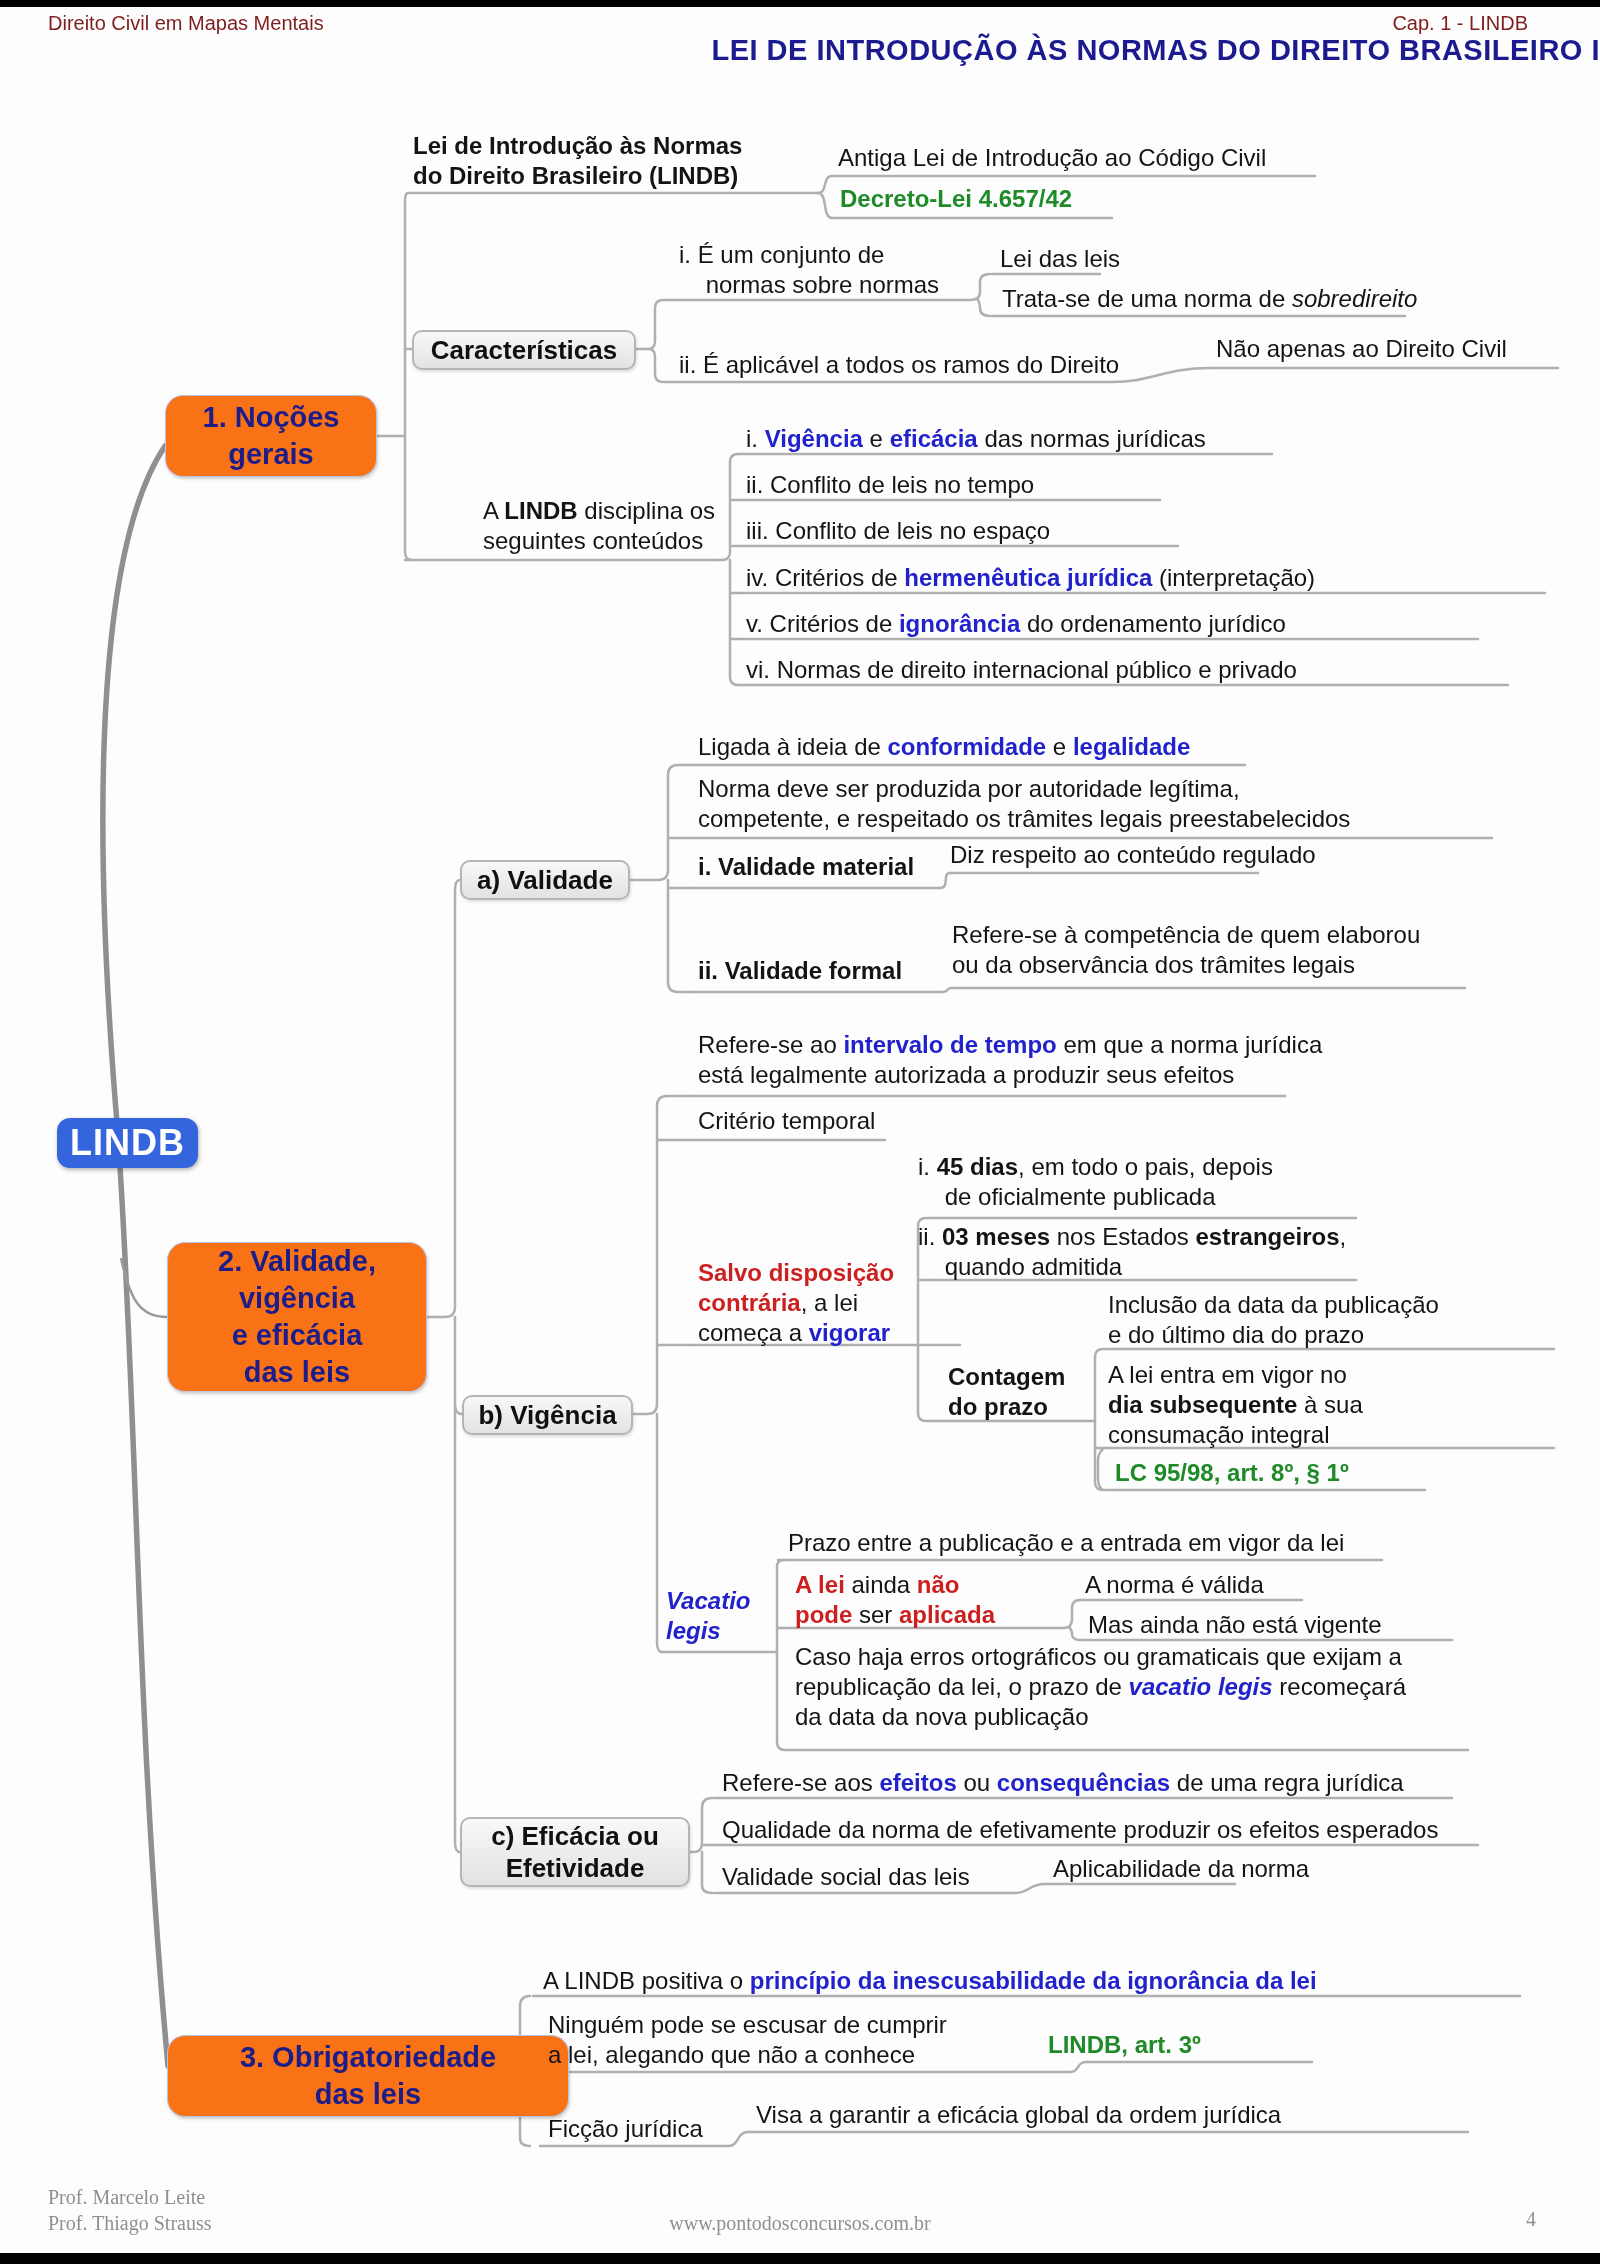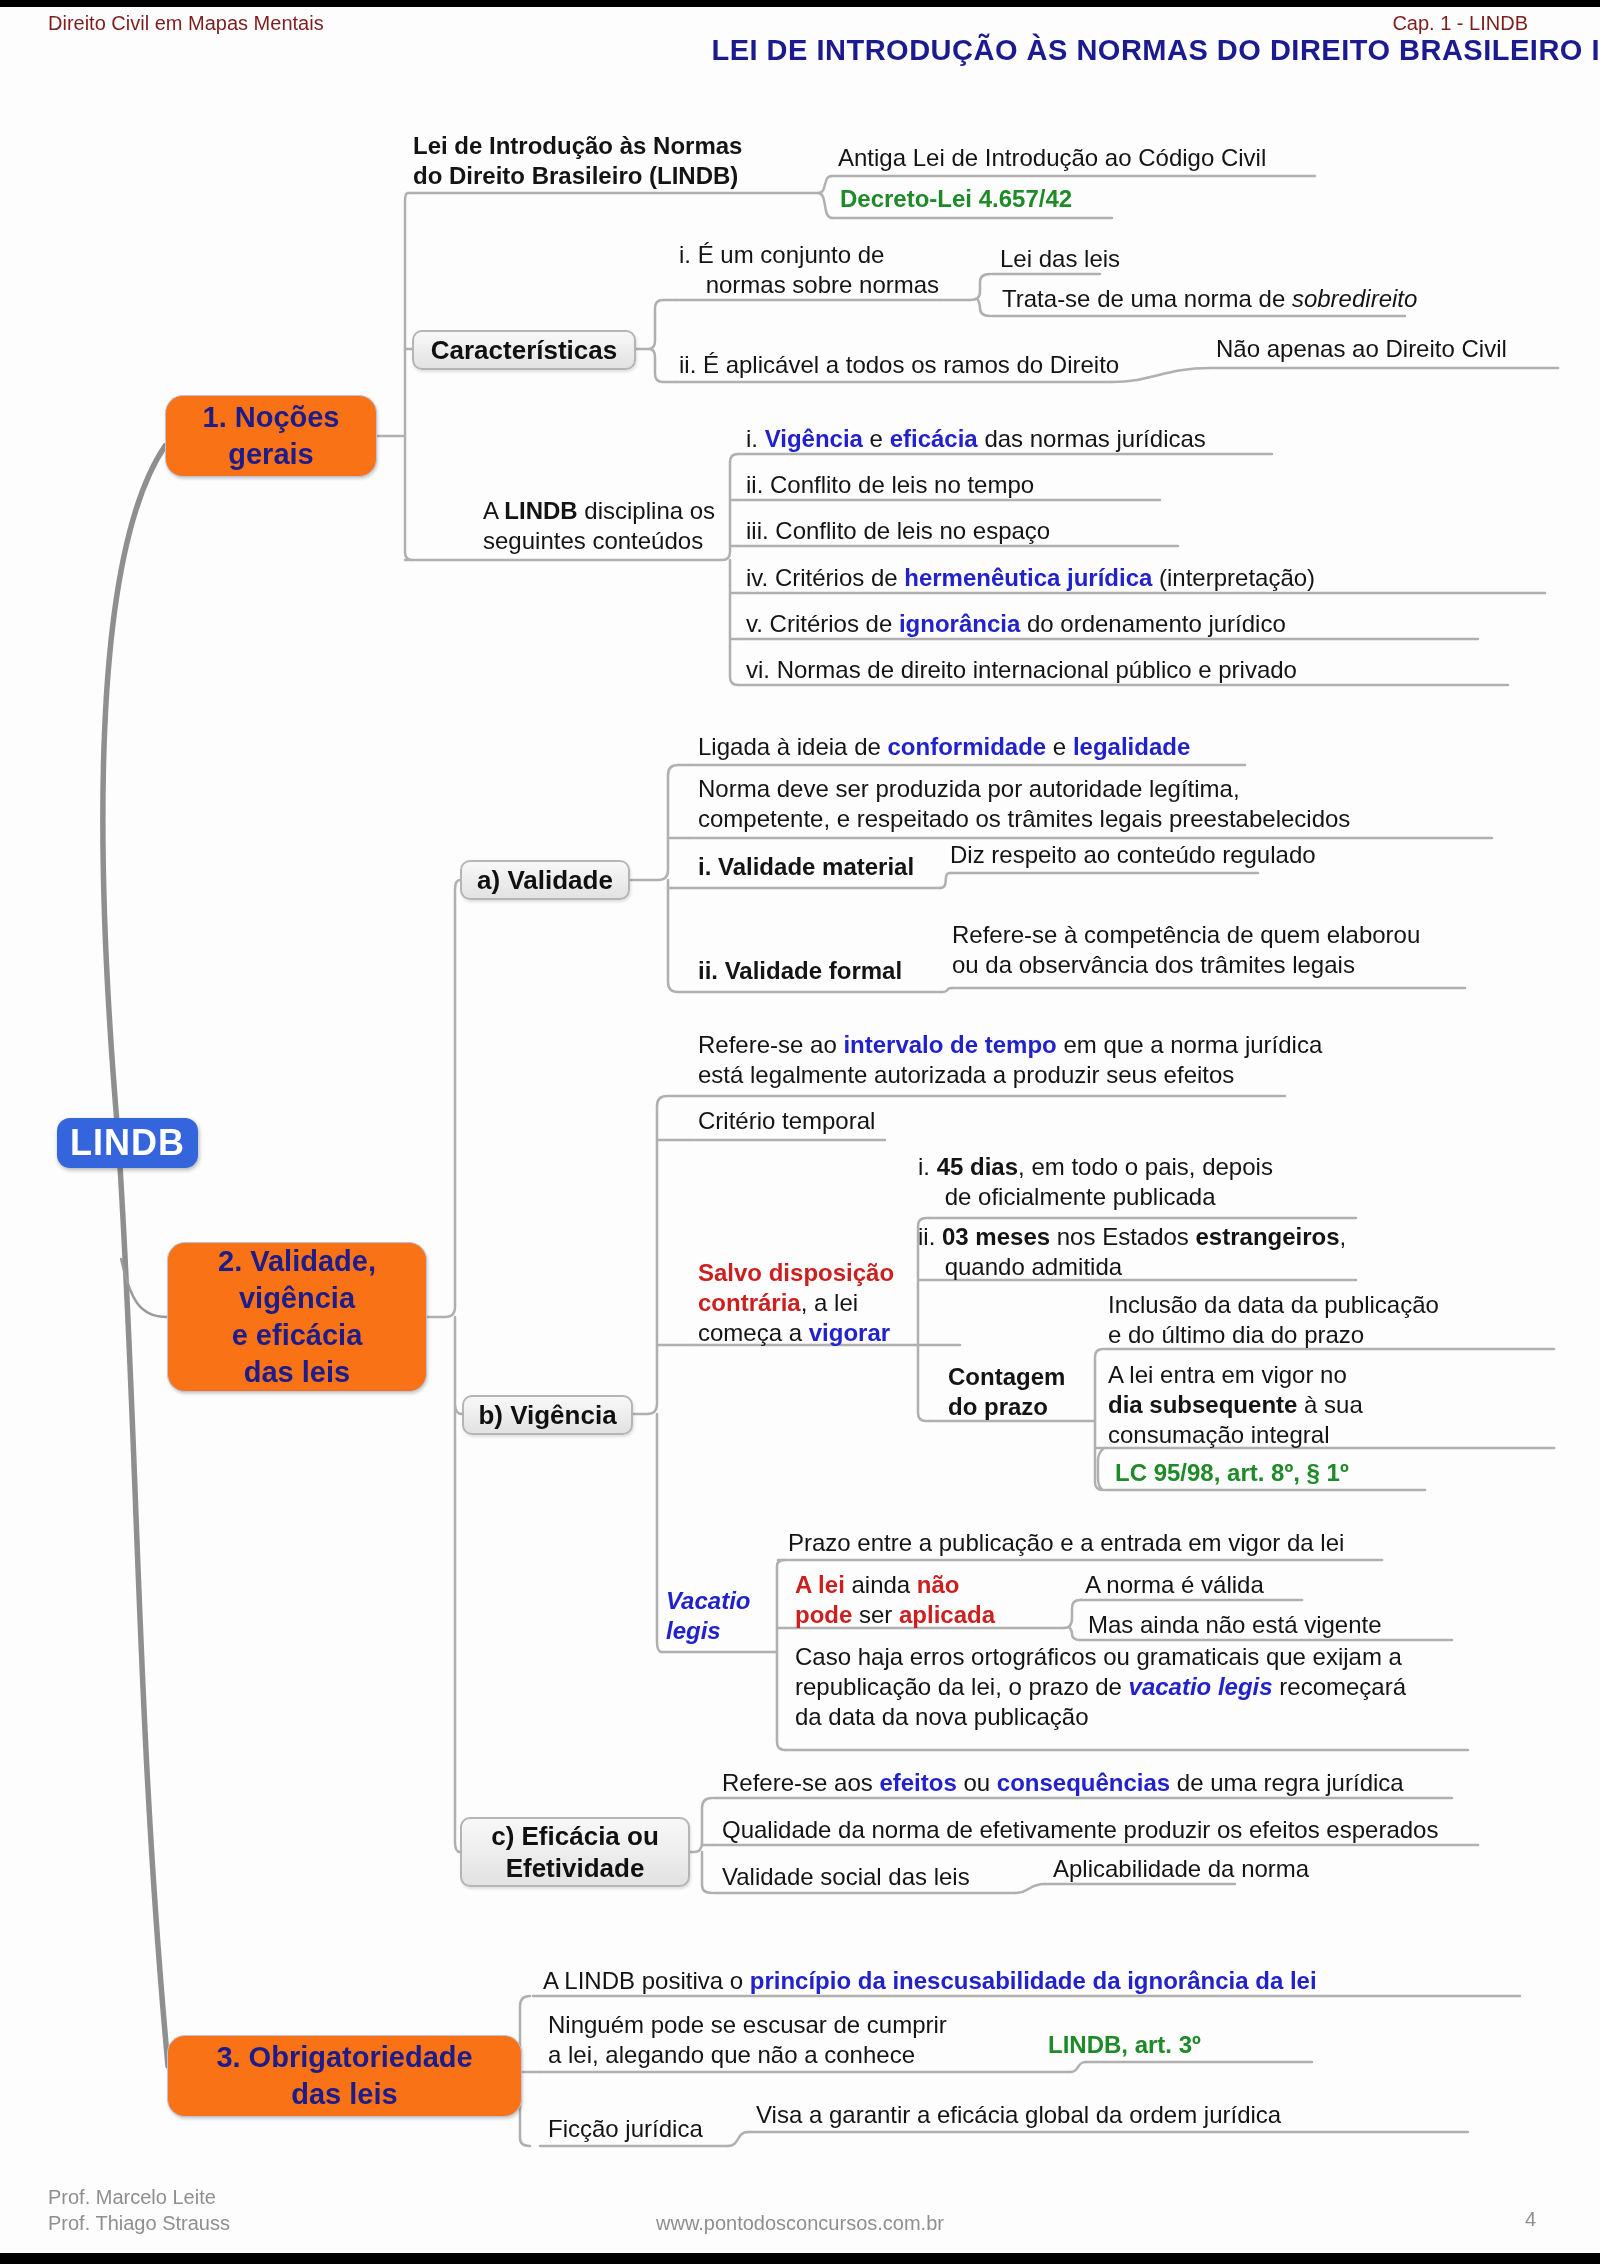--- a/index.html
+++ b/index.html
@@ -19,21 +19,21 @@
   .seg-ib{font-weight:bold;font-style:italic;color:#2222cc;}
   .node{position:absolute;display:flex;align-items:center;justify-content:center;
         text-align:center;white-space:pre-line;font-weight:bold;box-sizing:border-box;}
   .node.main{background:#f97316;border:1px solid #b9c4e4;border-radius:18px;
              color:#1c1c8a;font-size:29px;line-height:37px;box-shadow:1px 2px 3px rgba(0,0,0,.18);}
   .node.gray{background:linear-gradient(#f8f8f8,#e2e2e2);border:2px solid #b5b5b5;border-radius:10px;
              color:#101010;font-size:26px;line-height:32px;box-shadow:1px 2px 3px rgba(0,0,0,.12);}
   .node.root{background:#3565dd;border:none;border-radius:13px;color:#fff;
              font-size:36px;letter-spacing:1px;box-shadow:1px 2px 4px rgba(0,0,0,.3);}
   svg.wires{position:absolute;left:0;top:0;}
-  .ftr{position:absolute;font-size:20px;color:#8f8f8f;}
+  .ftr{position:absolute;font-size:20px;color:#8f8f8f;font-family:Liberation Serif, serif;}
 </style>
 </head>
 <body>
 
 <div class="canvas">
 
   <div class="bar" style="top:0;height:7px"></div>
   <div class="bar" style="top:2253px;height:11px"></div>
 
   <div class="hdr" style="left:48px;top:12px">Direito Civil em Mapas Mentais</div>
@@ -105,21 +105,21 @@
       M728,2146C740,2146 736,2132 748,2132"></path>
   </svg>
 
   <div class="node root" style="left:57px;top:1118px;width:141px;height:50px">LINDB</div>
   <div class="node main" style="left:165px;top:395px;width:212px;height:82px">1.  Noções
 gerais</div>
   <div class="node main" style="left:167px;top:1242px;width:260px;height:150px">2. Validade,
 vigência
 e eficácia
 das leis</div>
-  <div class="node main" style="left:167px;top:2035px;width:355px;height:82px">3.  Obrigatoriedade
+  <div class="node main" style="left:167px;top:2035px;width:402px;height:82px">3.  Obrigatoriedade
 das leis</div>
   <div class="node gray" style="left:412px;top:330px;width:224px;height:40px">Características</div>
   <div class="node gray" style="left:460px;top:860px;width:170px;height:40px">a) Validade</div>
   <div class="node gray" style="left:462px;top:1395px;width:171px;height:40px">b) Vigência</div>
   <div class="node gray" style="left:460px;top:1817px;width:230px;height:70px">c) Eficácia ou
 Efetividade</div>
 
   <div class="lbl" style="left:413px;top:131px"><span class="seg-b">Lei de Introdução às Normas</span><br><span class="seg-b">do Direito Brasileiro (LINDB)</span></div>
   <div class="lbl" style="left:838px;top:143px"><span class="seg-n">Antiga Lei de Introdução ao Código Civil</span></div>
   <div class="lbl" style="left:840px;top:184px"><span class="seg-kg">Decreto-Lei 4.657/42</span></div>

